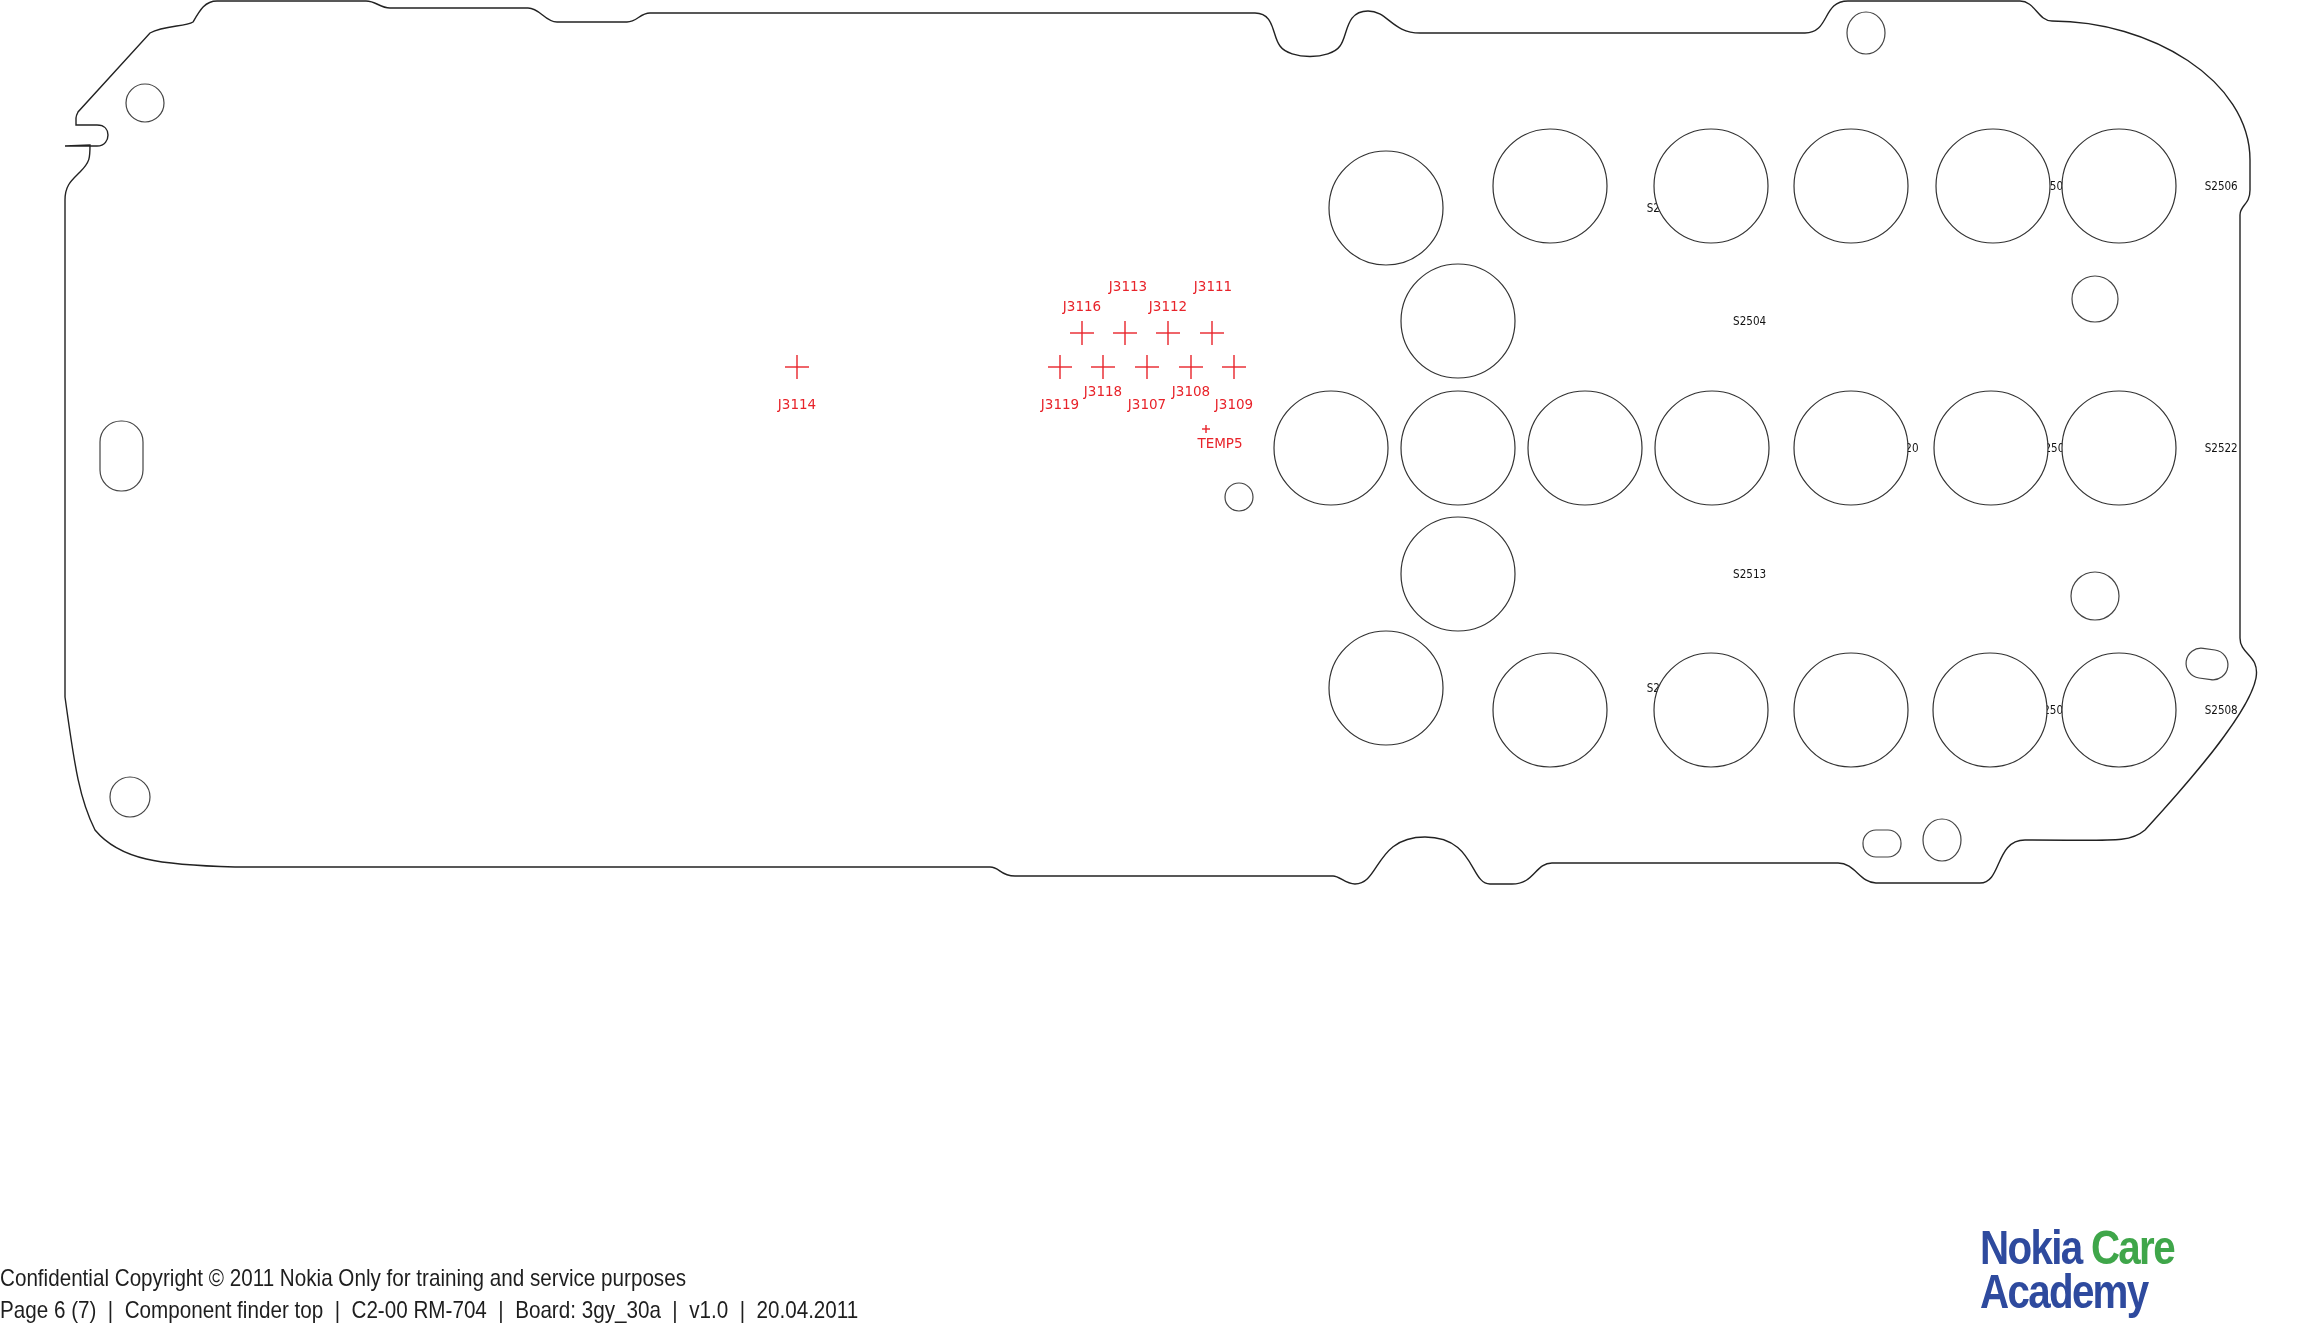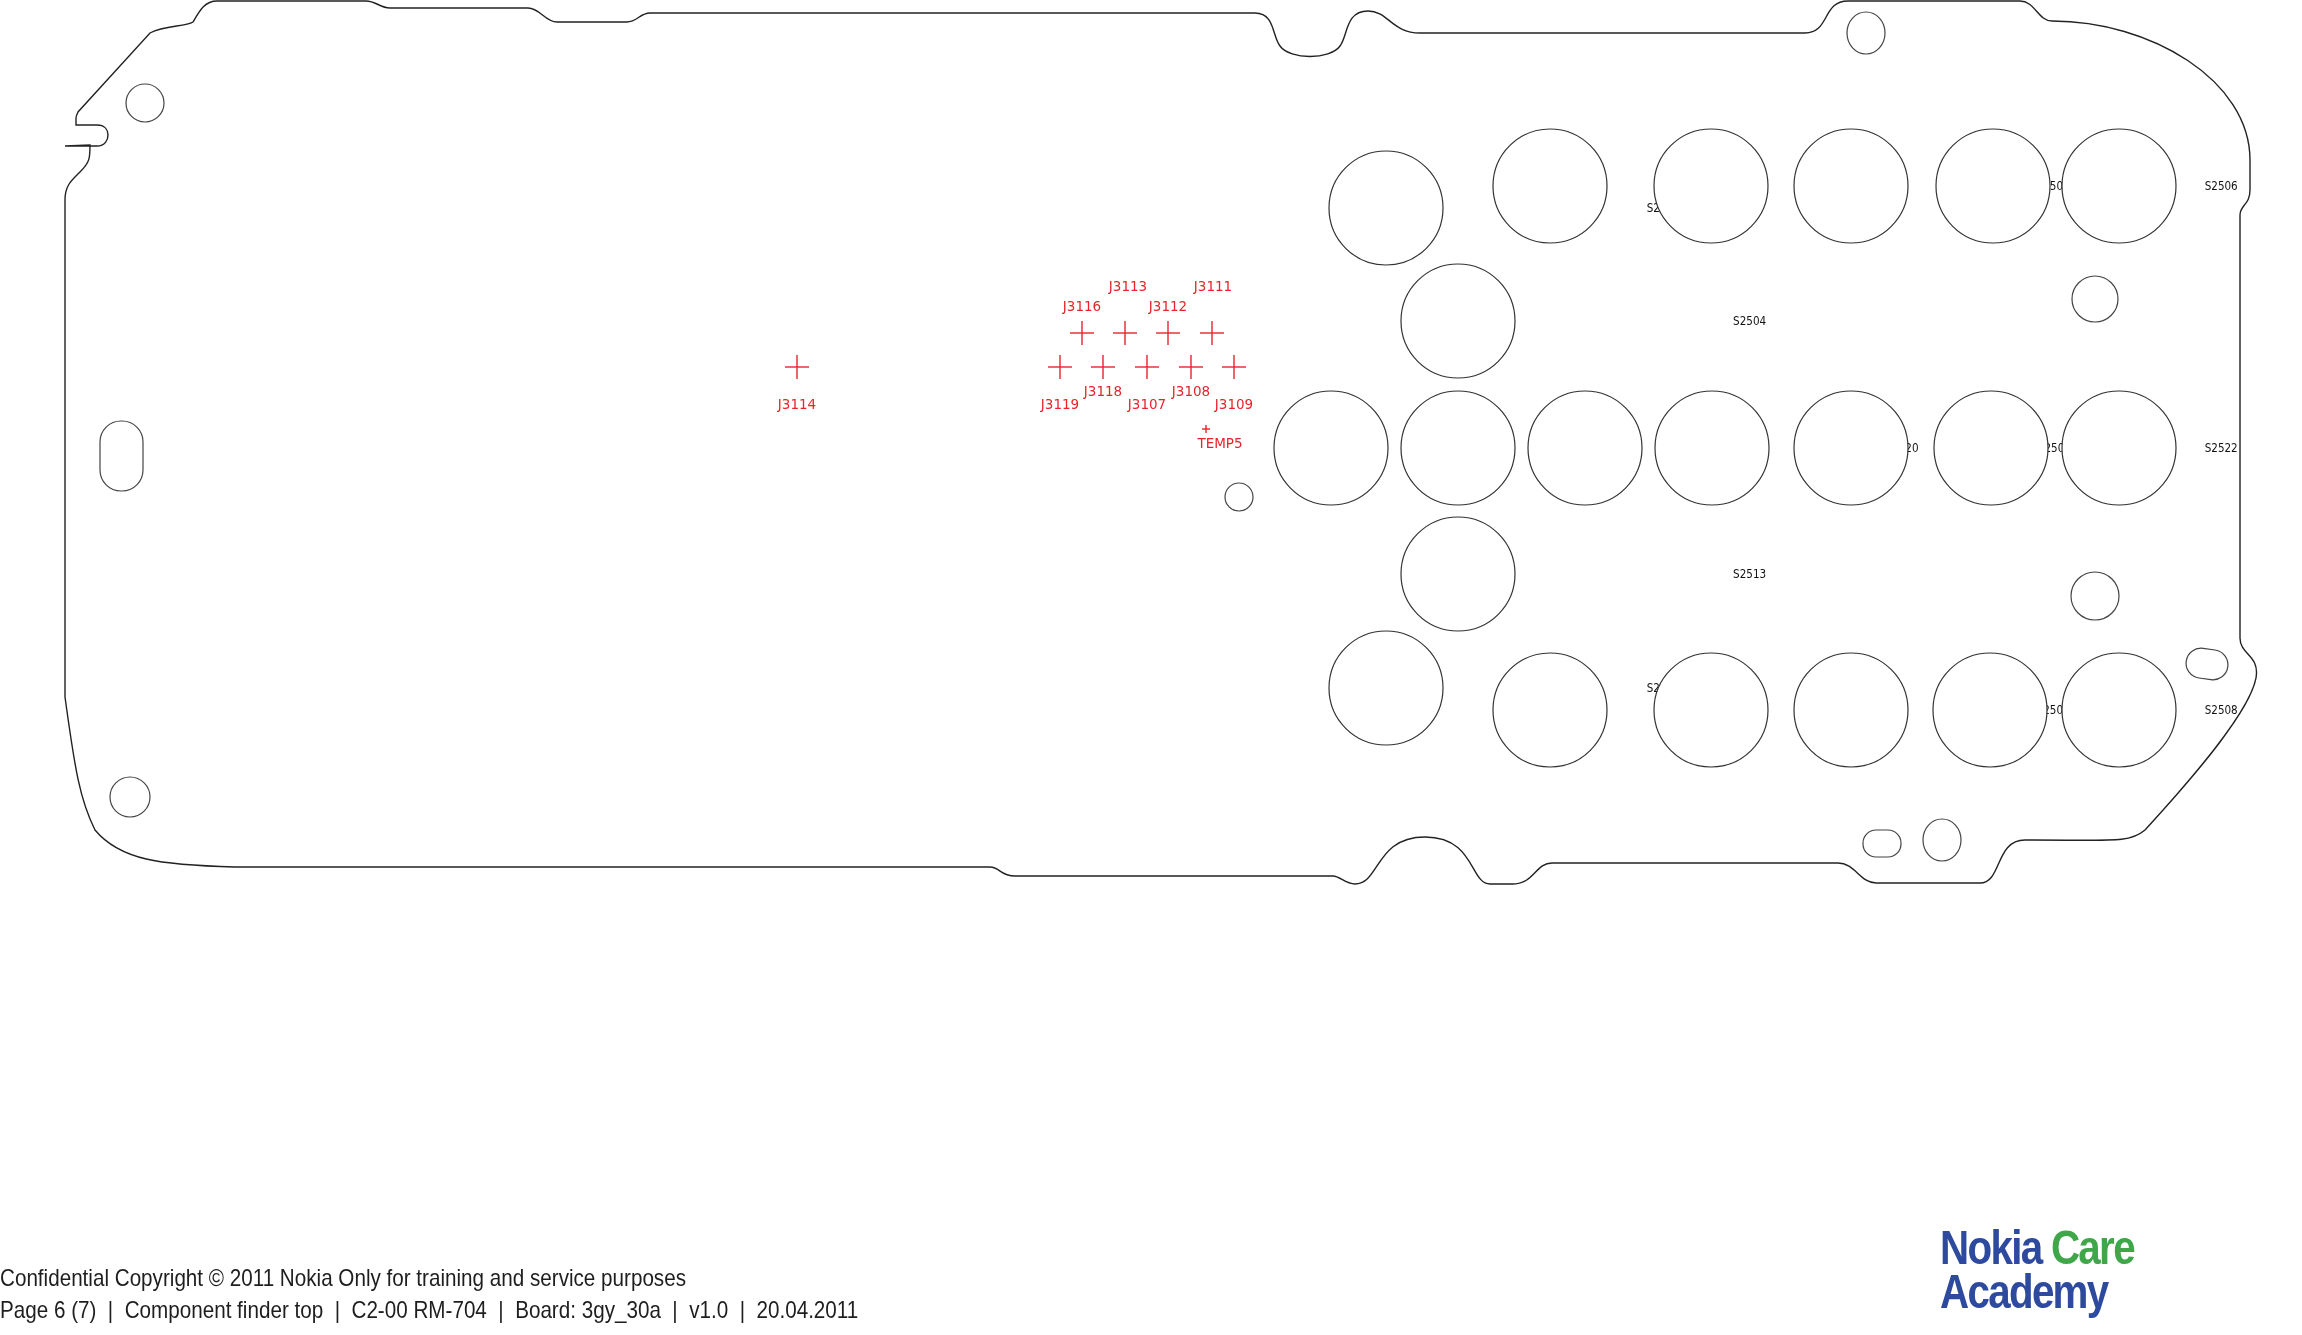--- a/index.html
+++ b/index.html
@@ -7,21 +7,21 @@
     #board { position: absolute; left: 0; top: 0; width: 2302px; height: 900px; }
     .outline { fill: none; stroke: #222; stroke-width: 1.4; }
     .hole { fill: none; stroke: #444; stroke-width: 1.2; }
     .key { fill: #fff; stroke: #333; stroke-width: 1.2; cursor: pointer; }
     .key-label { font-family: "DejaVu Sans", sans-serif; font-size: 13px; fill: #111; text-anchor: middle; dominant-baseline: middle; transform-box: fill-box; transform-origin: center; }
     .tp-cross { stroke: #e8232a; stroke-width: 1.4; }
     .tp-label { font-family: "DejaVu Sans", sans-serif; font-size: 13.5px; fill: #e8232a; text-anchor: middle; dominant-baseline: middle; }
     .footer { position: absolute; left: 0; color: #1e1e1e; font-family: "Liberation Sans", sans-serif; font-size: 24px; white-space: pre; transform-origin: left center; }
     #footer-line1 { top: 1264px; transform: scaleX(0.86); }
     #footer-line2 { top: 1296px; transform: scaleX(0.86); }
-    .logo { position: absolute; left: 1940px; top: 1226px; width: 242px; font-family: "Liberation Sans", sans-serif; font-weight: bold; line-height: 44px; font-size: 48px; letter-spacing: -2px; }
+    .logo { position: absolute; left: 1980px; top: 1226px; width: 242px; font-family: "Liberation Sans", sans-serif; font-weight: bold; line-height: 44px; font-size: 48px; letter-spacing: -2px; }
     .logo .row { display: block; white-space: nowrap; transform-origin: left center; transform: scaleX(0.84); }
     .logo .nokia { color: #2e4a9e; }
     .logo .care { color: #3fa64a; }
     .logo .academy { color: #2e4a9e; }
   </style>
 </head>
 <body>
 
 <svg id="board" width="2302" height="900" viewBox="0 0 2302 900" xmlns="http://www.w3.org/2000/svg">
   <path class="outline" d="M 217 1 L 366 1 C 376 1 380 8 390 8 L 528 8 C 540 8 545 22 557 22 L 627 22 C 637 22 640 13 650 13 L 1255 13

